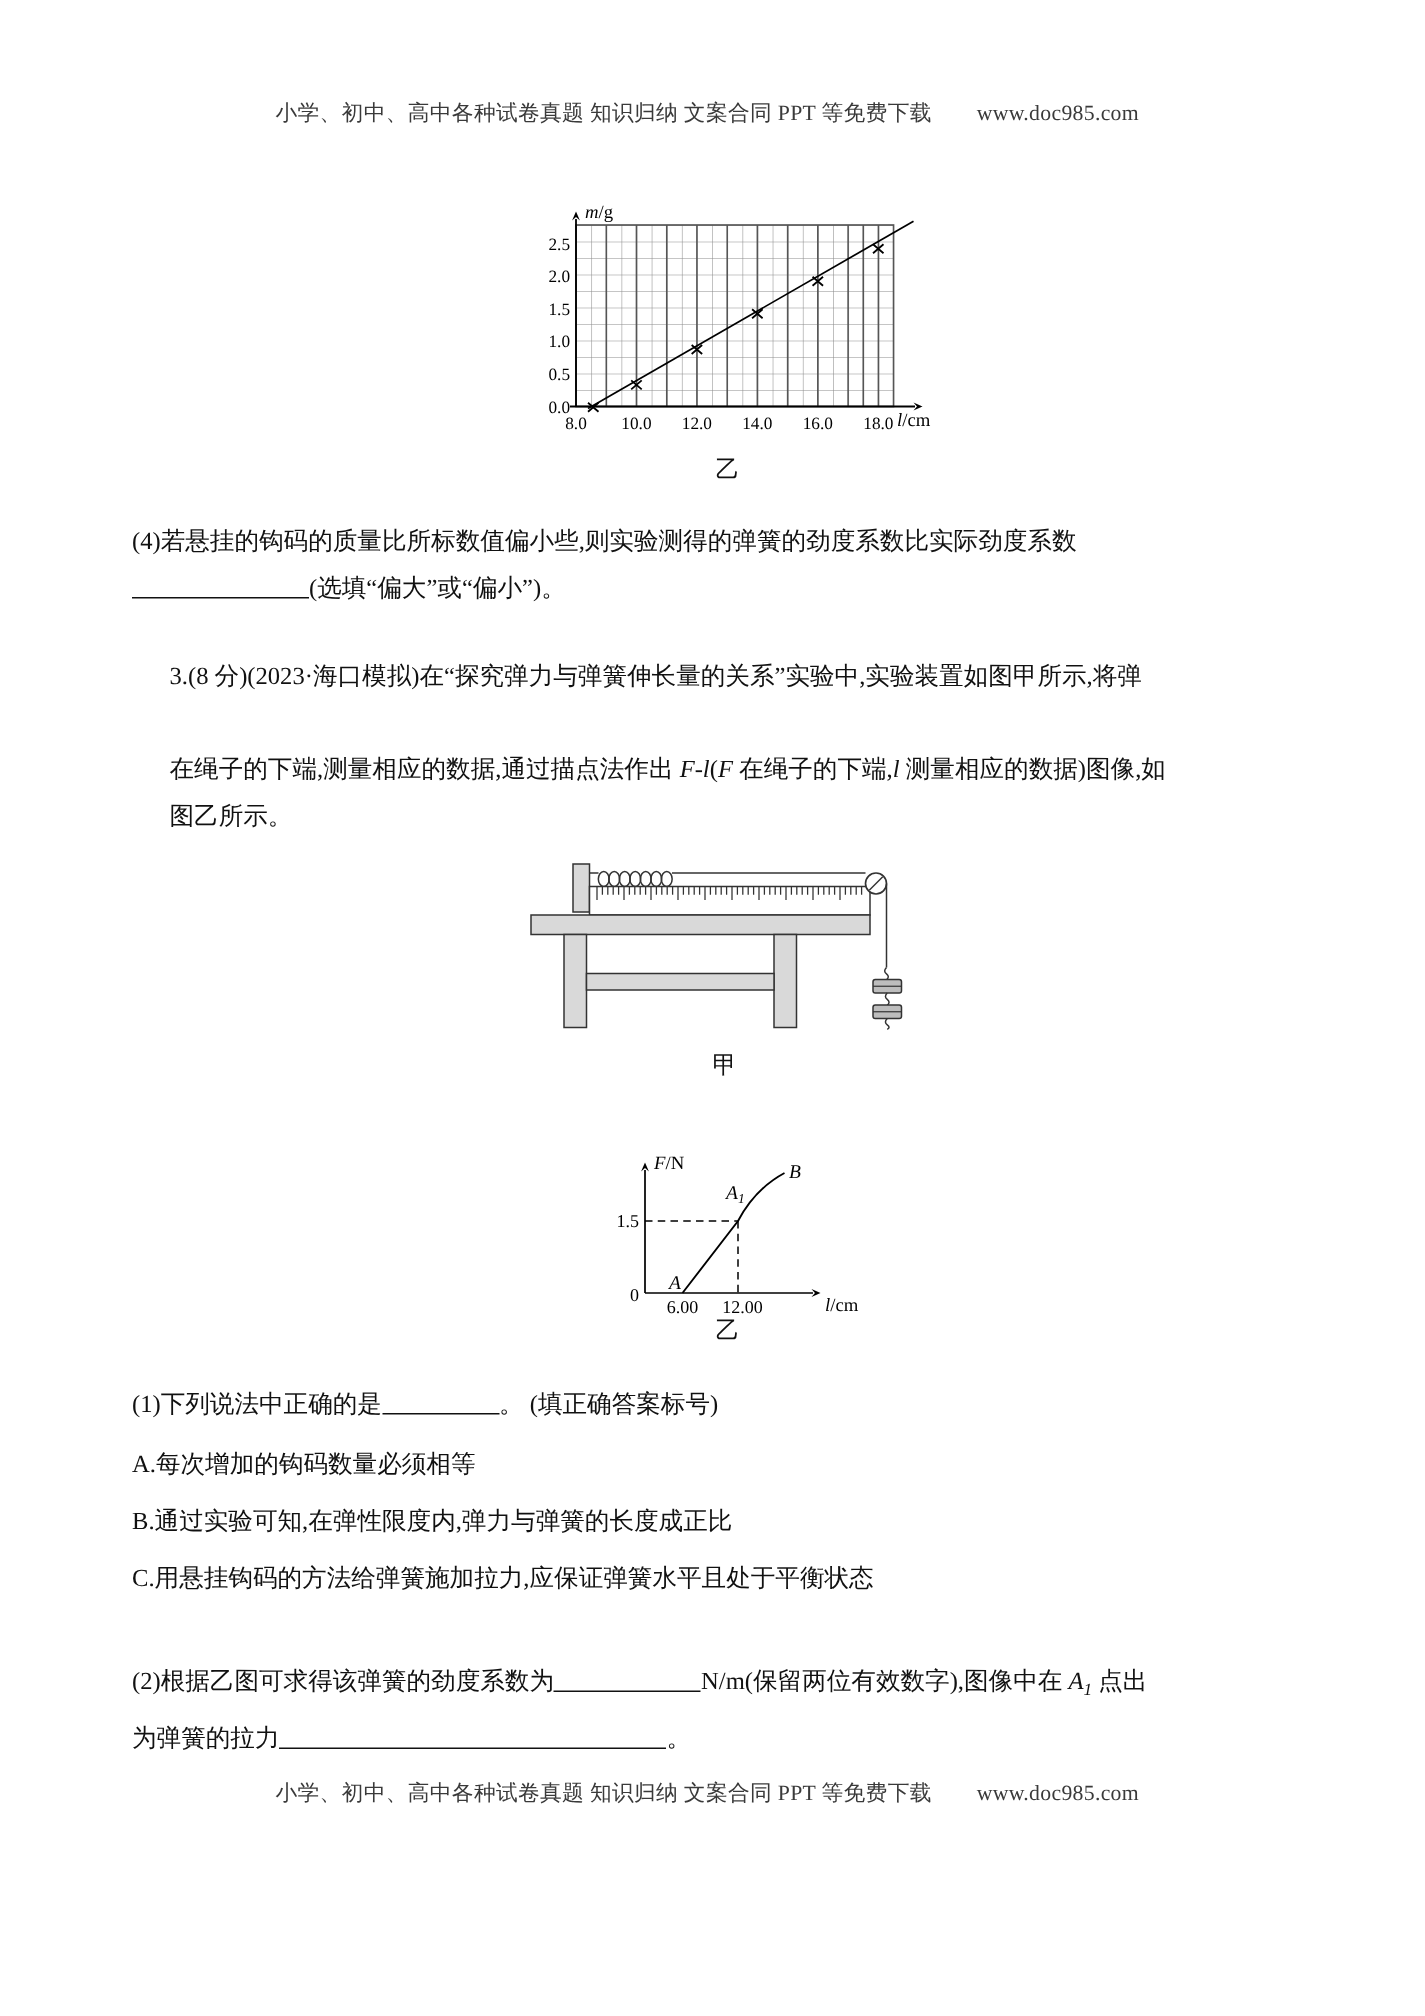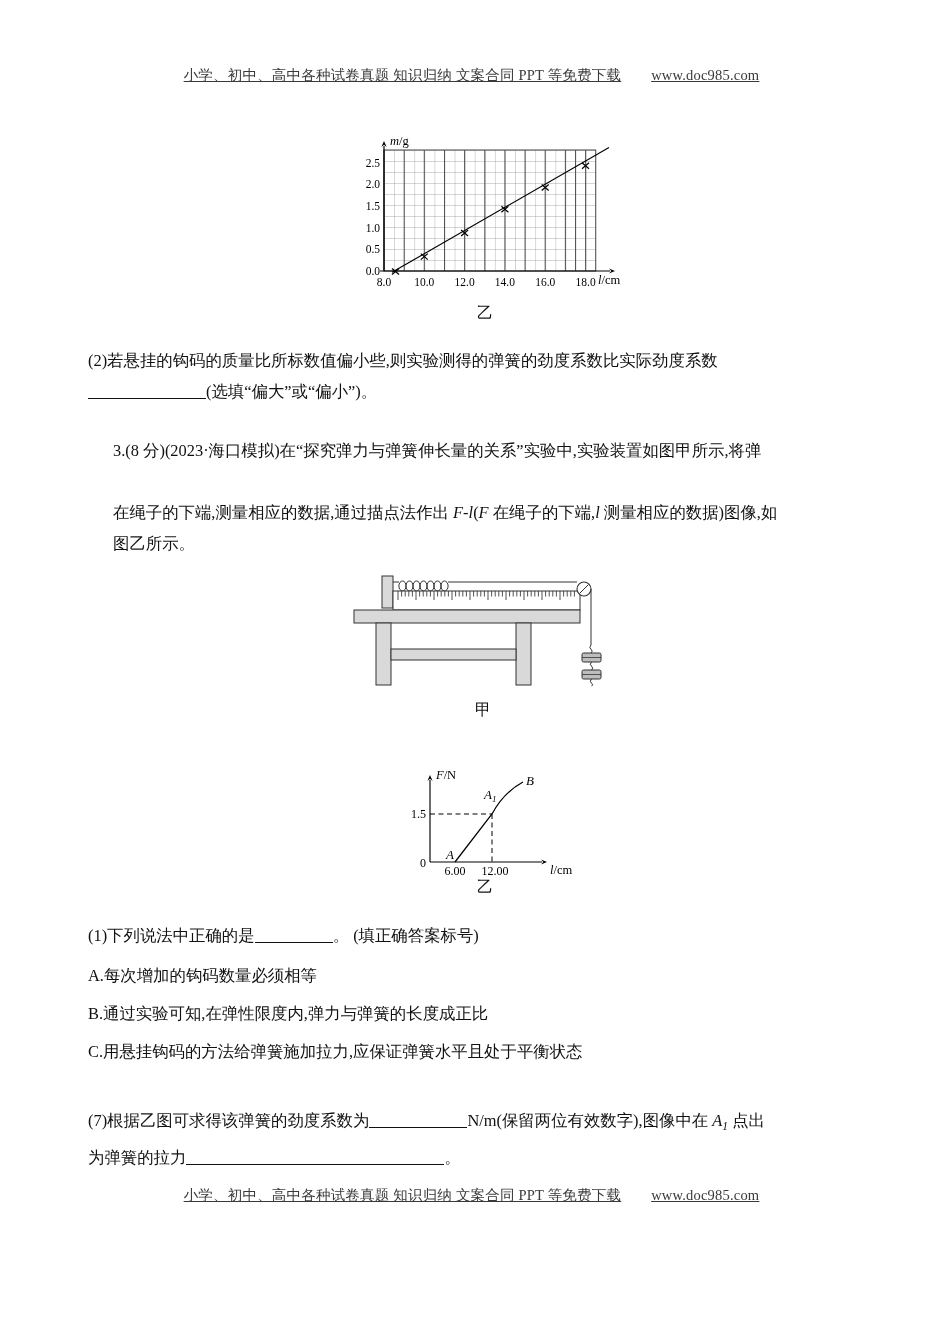--- a/index.html
+++ b/index.html
@@ -24,21 +24,20 @@
   
   .runhead, .runfoot {
     position: absolute;
     left: 0;
     width: 943px;
     text-align: center;
     font-size: 14.5px;
     color: #3a3a3a;
     letter-spacing: 0.2px;
     white-space: nowrap;
-    text-decoration: underline;
   }
   .runhead { top: 66px; }
   .runfoot { top: 1186px; }
   .runhead .url, .runfoot .url {
     margin-left: 30px;
     font-family: "Liberation Serif", serif;
   }
 
   
   .para {
@@ -149,21 +148,21 @@
         <path d="M125.1,98 l7,6 M132.1,98 l-7,6"></path>
         <path d="M165.4,74.2 l7,6 M172.4,74.2 l-7,6"></path>
         <path d="M205.7,52.5 l7,6 M212.7,52.5 l-7,6"></path>
         <path d="M246,30.8 l7,6 M253,30.8 l-7,6"></path>
       </g>
     </svg>
   </div>
   <div class="figcap" style="left:455px; top:303px;">乙</div>
 
   <div class="para" style="top:345px;">
-    <span>(2)若悬挂的钩码的质量比所标数值偏小些,则实验测得的弹簧的劲度系数比实际劲度系数</span><br>
+    <span>(4)若悬挂的钩码的质量比所标数值偏小些,则实验测得的弹簧的劲度系数比实际劲度系数</span><br>
     <span class="blank" style="width:118px;"></span><span>(选填“偏大”或“偏小”)。</span>
   </div>
 
   <div class="para" style="top:435px;margin-left:25px;">
     <span>3.(8 分)(2023·海口模拟)在“探究弹力与弹簧伸长量的关系”实验中,实验装置如图甲所示,将弹</span><br>
     <br>
     <span>在绳子的下端,测量相应的数据,通过描点法作出 </span><span class="it">F-l</span><span>(</span><span class="it">F</span><span> 在绳子的下端,</span><span class="it">l</span><span> 测量相应的数据)图像,如</span><br>
     <span>图乙所示。</span>
   </div>
 
@@ -306,21 +305,21 @@
     <span>A.每次增加的钩码数量必须相等</span>
   </div>
   <div class="para" style="top:1036px;">
     <span>C.用悬挂钩码的方法给弹簧施加拉力,应保证弹簧水平且处于平衡状态</span>
   </div>
   <div class="para" style="top:998px;">
     <span>B.通过实验可知,在弹性限度内,弹力与弹簧的长度成正比</span>
   </div>
 
   <div class="para" style="top:1105px;">
-    <span>(7)根据乙图可求得该弹簧的劲度系数为</span><span class="blank" style="width:98px;"></span><span>N/m(保留两位有效数字),图像中在 </span><span class="it"><span>A</span><sub>1</sub></span><span> 点出</span><br>
+    <span>(2)根据乙图可求得该弹簧的劲度系数为</span><span class="blank" style="width:98px;"></span><span>N/m(保留两位有效数字),图像中在 </span><span class="it"><span>A</span><sub>1</sub></span><span> 点出</span><br>
     <span>为弹簧的拉力</span><span class="blank" style="width:258px;"></span><span>。</span>
   </div>
 
   <div class="runfoot">
     <span>小学、初中、高中各种试卷真题  知识归纳  文案合同  PPT 等免费下载</span><span class="url">www.doc985.com</span>
   </div>
 
 </div>
 
 </body></html>

